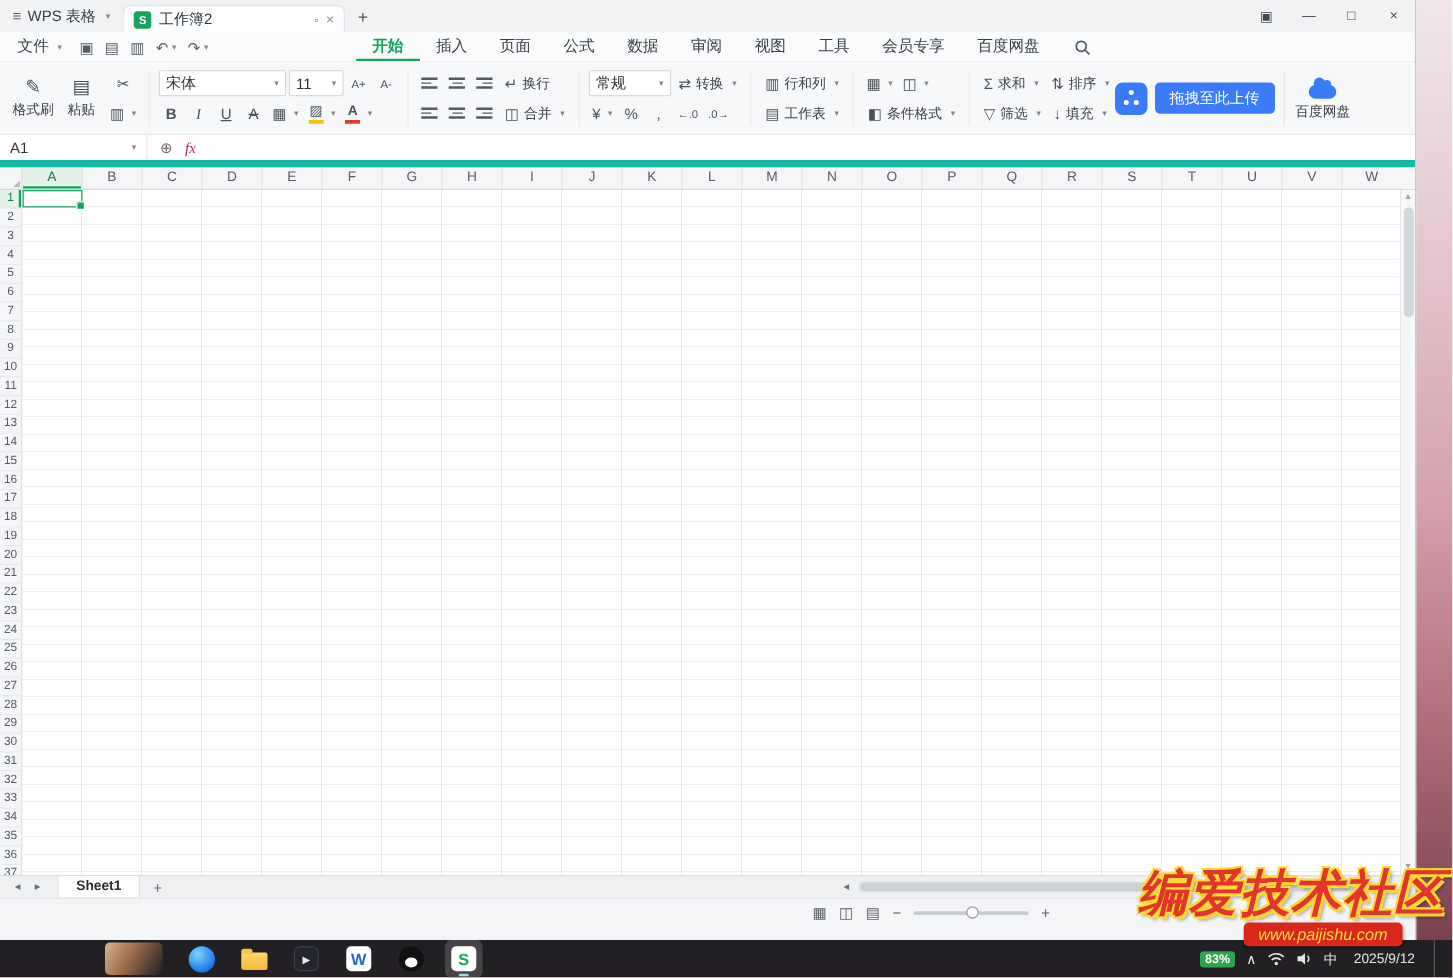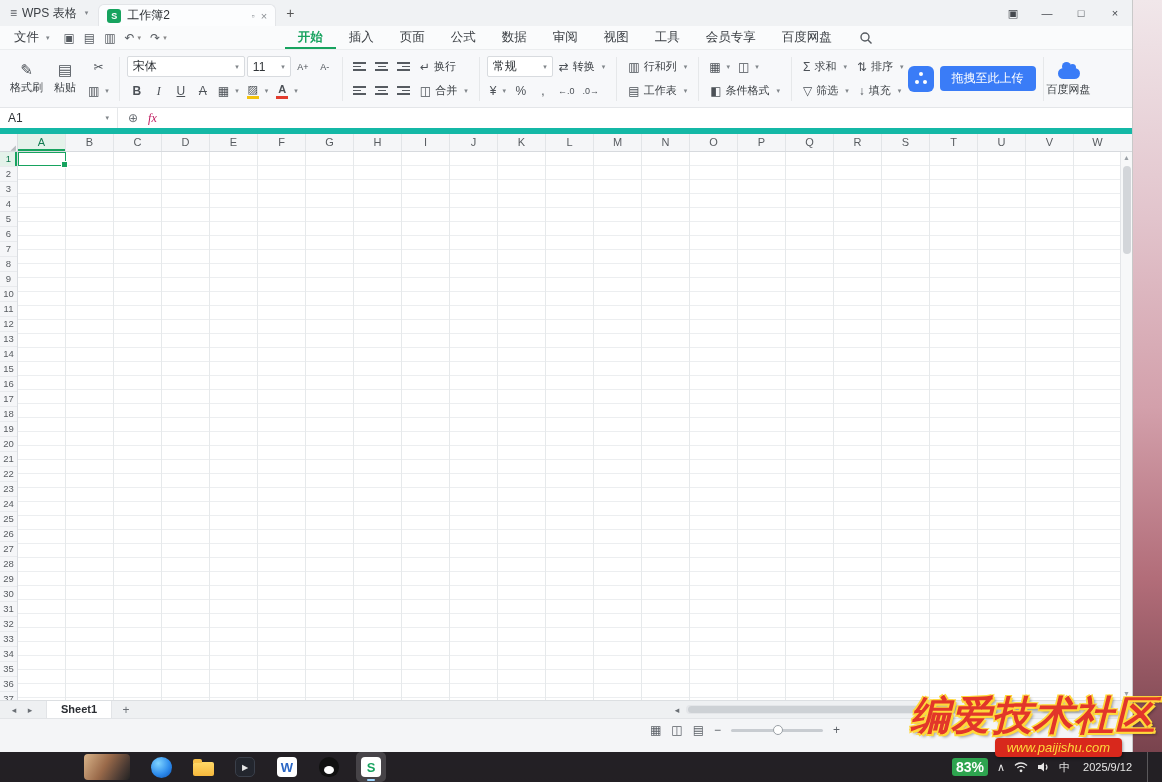--- a/index.html
+++ b/index.html
@@ -41,21 +41,21 @@
 .rrow{display:flex;align-items:center;gap:2px}
 .bigbtn{display:flex;flex-direction:column;align-items:center;justify-content:center;min-width:36px;gap:3px;border-radius:3px;padding:2px}
 .bic{font-size:15px;color:#4c5157;line-height:1}
 .blbl{font-size:11px;color:#3c4045;white-space:nowrap}
 .minicol{display:flex;flex-direction:column;gap:4px;align-items:center}
 .sbtn{min-width:20px;height:20px;display:inline-flex;align-items:center;justify-content:center;font-size:12px;
   color:#4c5157;border-radius:2px;padding:0 3px;gap:3px;white-space:nowrap}
 .lbtn{display:inline-flex;align-items:center;gap:4px;font-size:11px;color:#3c4045;height:20px;padding:0 4px;white-space:nowrap}
 .mic{font-size:12px;color:#4c5157;line-height:1}
 .combo{display:inline-flex;align-items:center;justify-content:space-between;height:21px;background:#fff;
-  border:1px solid #d8dbdf;border-radius:2px;padding:0 5px;font-size:12px;width:118px;color:#2f3337}
+  border:1px solid #d8dbdf;border-radius:2px;padding:0 5px;font-size:12px;width:102px;color:#2f3337}
 .combo.small{width:44px}
 .combo.num{width:66px}
 .drop::after{content:var(--caret);font-size:7px;color:#80858a;margin-left:3px}
 .b{font-weight:bold}.it{font-style:italic;font-family:"Liberation Serif","DejaVu Serif",serif}
 .u{text-decoration:underline}.strike{text-decoration:line-through}
 .cb{display:inline-flex;flex-direction:column;align-items:center;line-height:1}
 .cb b{font-size:11px;font-weight:bold}
 .cb i{width:12px;height:3px;margin-top:1px;display:block}
 .cb.y i{background:#f4c20d}.cb.r i{background:#e23c2e}
 .tiny{font-size:9px}
@@ -141,21 +141,21 @@
 .ic-edge{width:21px;height:21px;border-radius:50%;background:radial-gradient(circle at 35% 30%,#7fd4ff,#2f8ded 55%,#0a50b4)}
 .ic-folder{width:21px;height:14px;background:linear-gradient(#ffd968,#f6b83c);border-radius:2px;position:relative;margin-top:4px}
 .ic-folder::before{content:"";position:absolute;top:-3px;left:0;width:9px;height:4px;background:#f6c04a;border-radius:2px 2px 0 0}
 .ic-dark{width:20px;height:20px;background:#23262e;border-radius:5px;color:#e8e8e8;font-size:8px;display:flex;align-items:center;justify-content:center;border:1px solid #3a3f4a}
 .ic-word{width:20px;height:20px;background:#fff;border-radius:4px;color:#2b67c5;font-weight:bold;font-size:13px;display:flex;align-items:center;justify-content:center}
 .ic-qq{width:20px;height:20px;background:#111;border-radius:50% 50% 46% 46%;position:relative}
 .ic-qq i{position:absolute;left:5px;top:9px;width:10px;height:8px;background:#fff;border-radius:50%}
 .ic-wps{width:20px;height:20px;background:#fff;border-radius:4px;color:var(--accent);font-weight:bold;font-size:13px;display:flex;align-items:center;justify-content:center}
 .tb-space{flex:1}
 .tray{display:flex;align-items:center;gap:9px;margin-right:10px;color:#e6e6e6}
-.batt{background:#2ea44f;color:#fff;font-size:14px;padding:1px 4px;border-radius:3px;font-weight:bold}
+.batt{background:#2ea44f;color:#fff;font-size:10px;padding:1px 4px;border-radius:3px;font-weight:bold}
 .tic{font-size:11px;display:flex;align-items:center}
 .ime{font-size:11px}
 .tdate{font-size:11px;margin-left:4px}
 .sliver{width:5px;height:30px;border-left:1px solid rgba(255,255,255,.25);margin-left:6px}
 </style>
 </head>
 <body>
 
 <div class="desktop">
   <div class="window">

